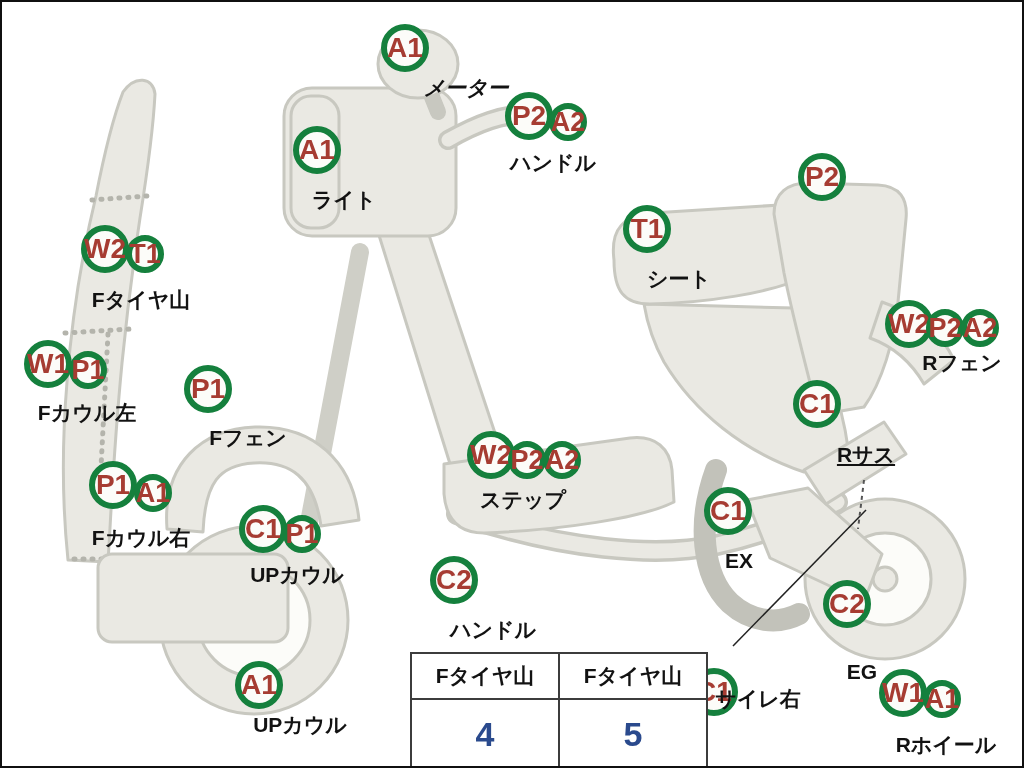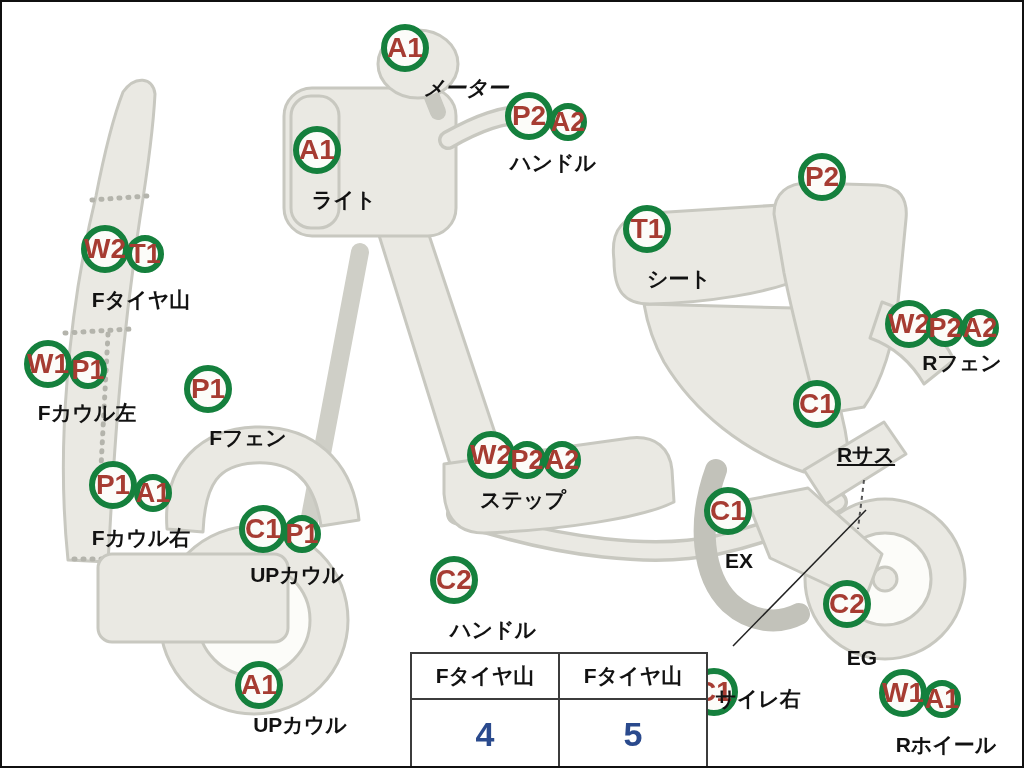--- a/index.html
+++ b/index.html
@@ -140,21 +140,21 @@
   <div class="badge sm" style="left:300px;top:532px;">P1</div>
   <div class="plabel" style="left:295px;top:573px;">UPカウル</div>
 
   <div class="badge lg" style="left:726px;top:509px;">C1</div>
   <div class="plabel" style="left:737px;top:559px;">EX</div>
 
   <div class="badge lg" style="left:452px;top:578px;">C2</div>
   <div class="plabel" style="left:491px;top:628px;">ハンドル</div>
 
   <div class="badge lg" style="left:845px;top:602px;">C2</div>
-  <div class="plabel" style="left:860px;top:656px;">EG</div>
+  <div class="plabel" style="left:860px;top:670px;">EG</div>
 
   <div class="badge lg" style="left:257px;top:683px;">A1</div>
   <div class="plabel" style="left:298px;top:723px;">UPカウル</div>
 
   <div class="badge lg" style="left:712px;top:690px;">C1</div>
   <div class="plabel" style="left:756px;top:697px;">サイレ右</div>
 
   <div class="badge lg" style="left:901px;top:691px;">W1</div>
   <div class="badge sm" style="left:940px;top:697px;">A1</div>
   <div class="plabel" style="left:944px;top:743px;">Rホイール</div>

